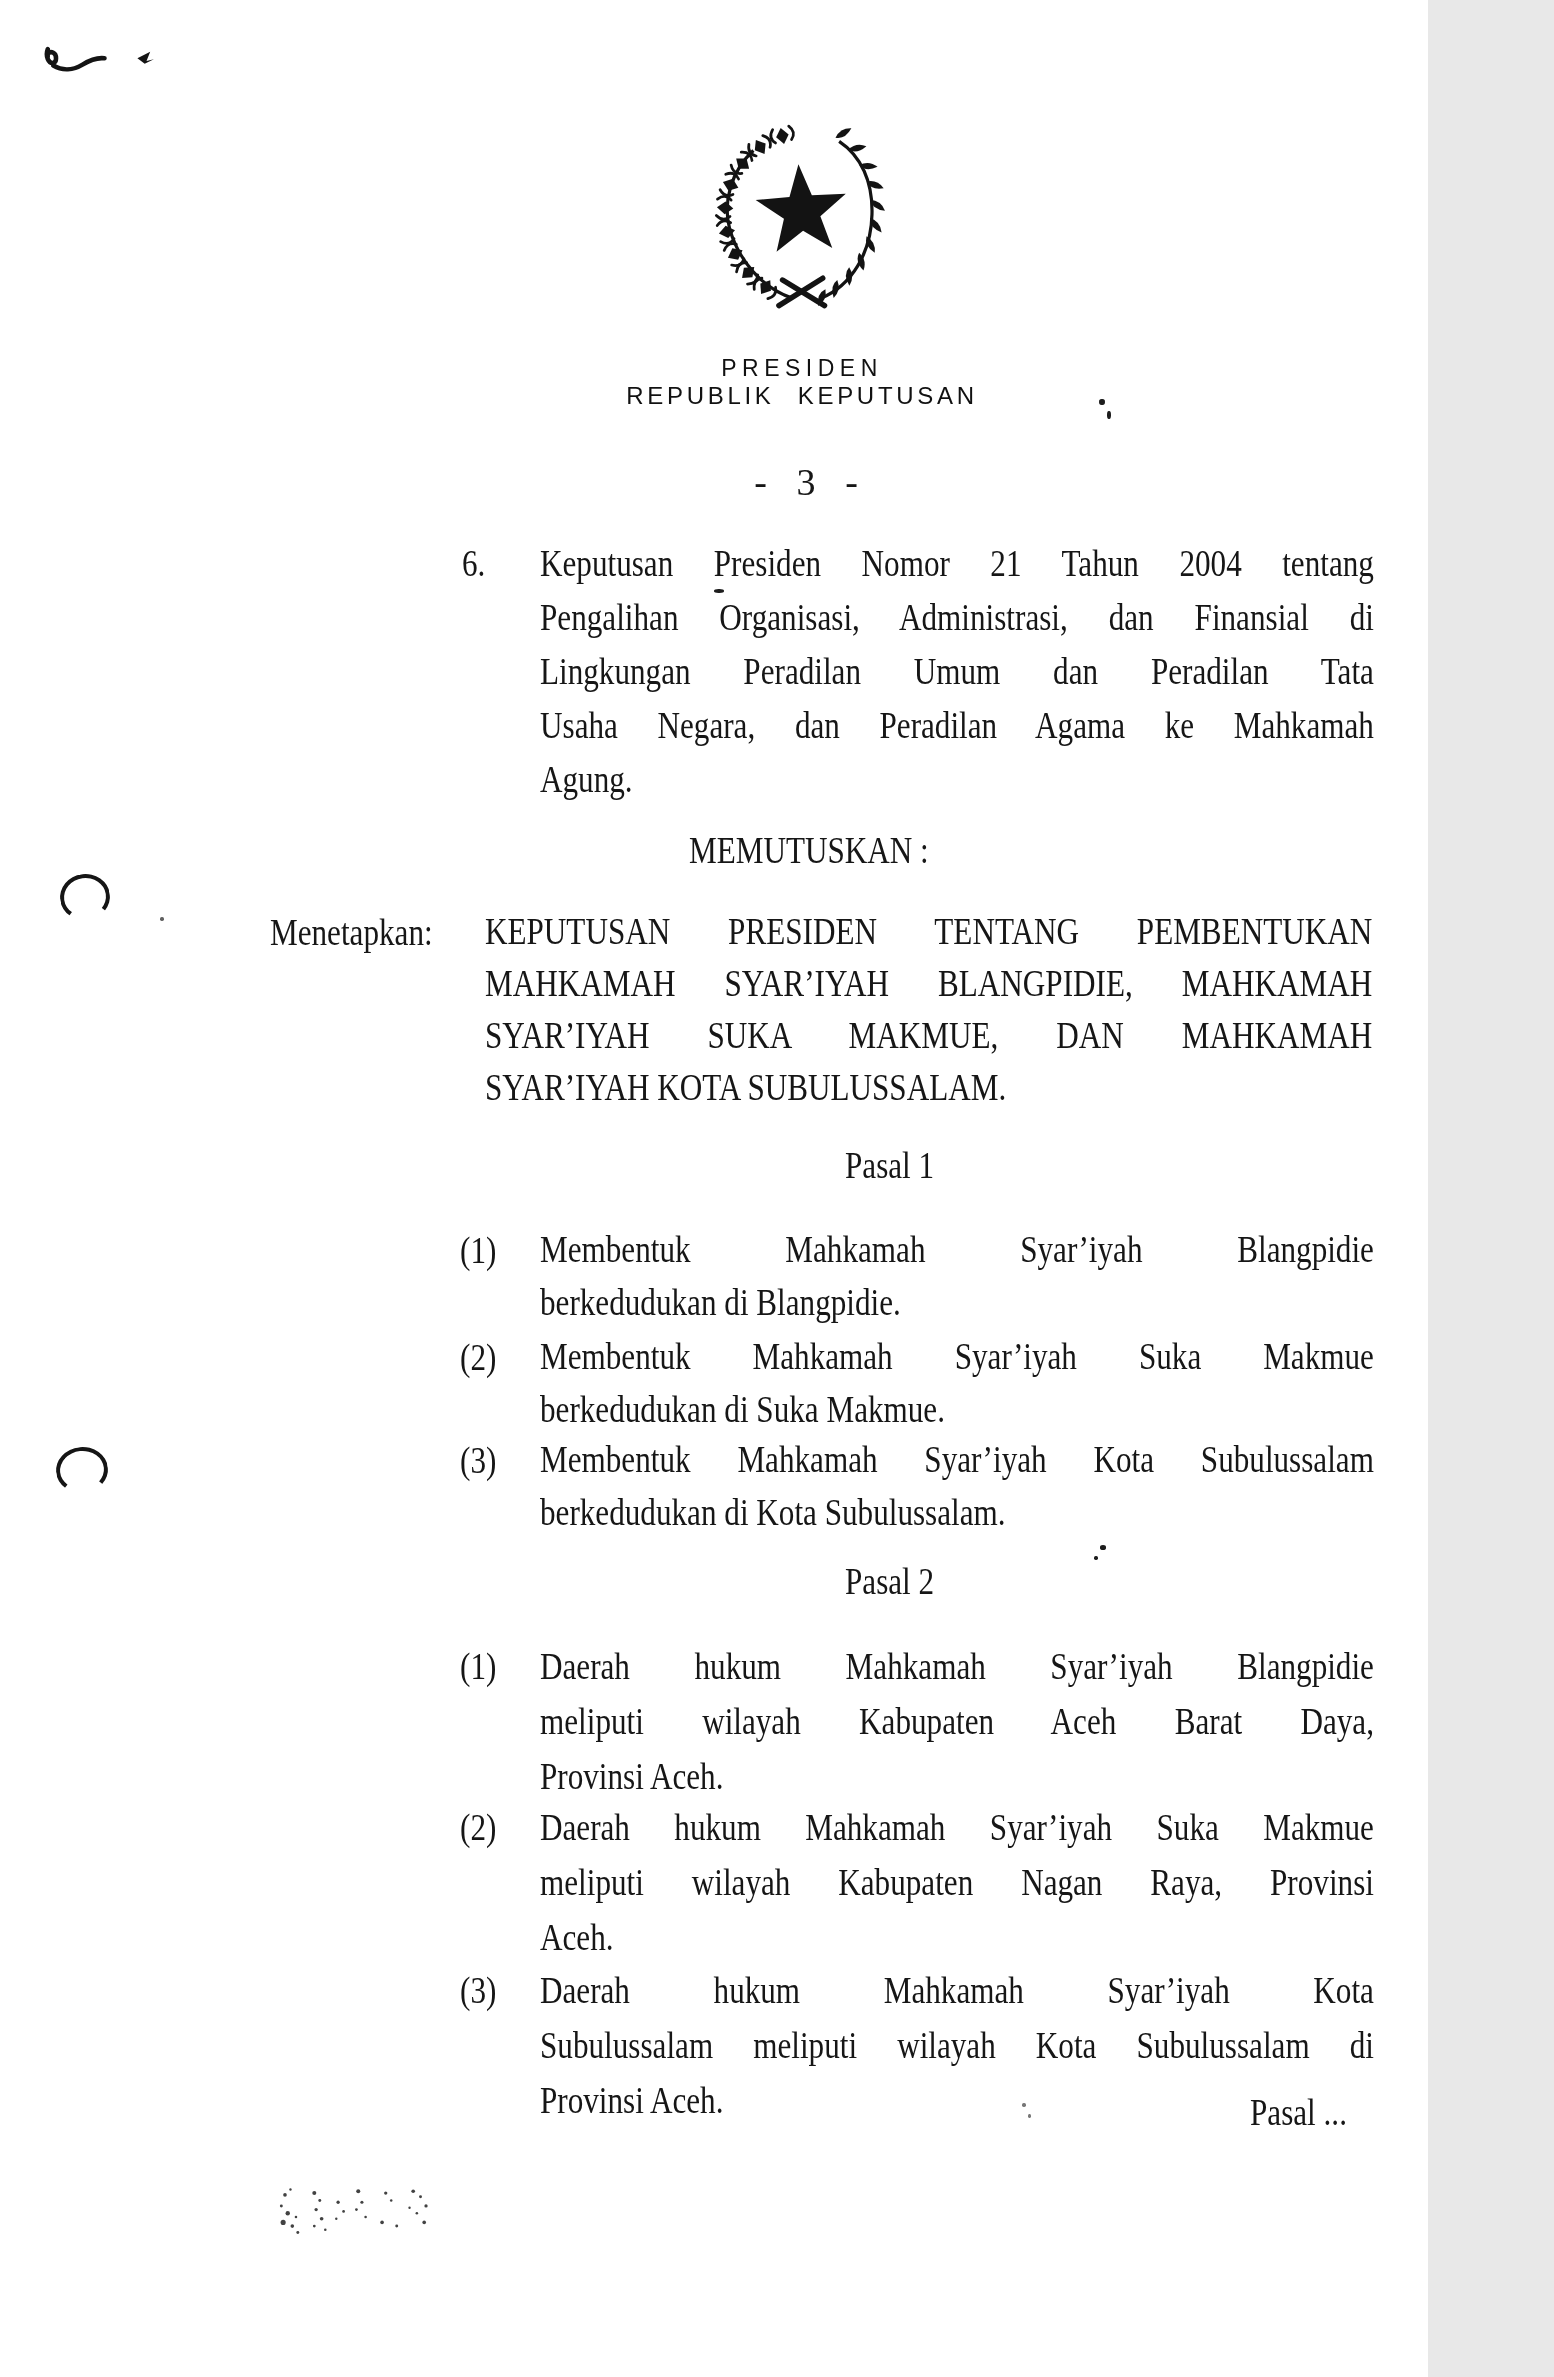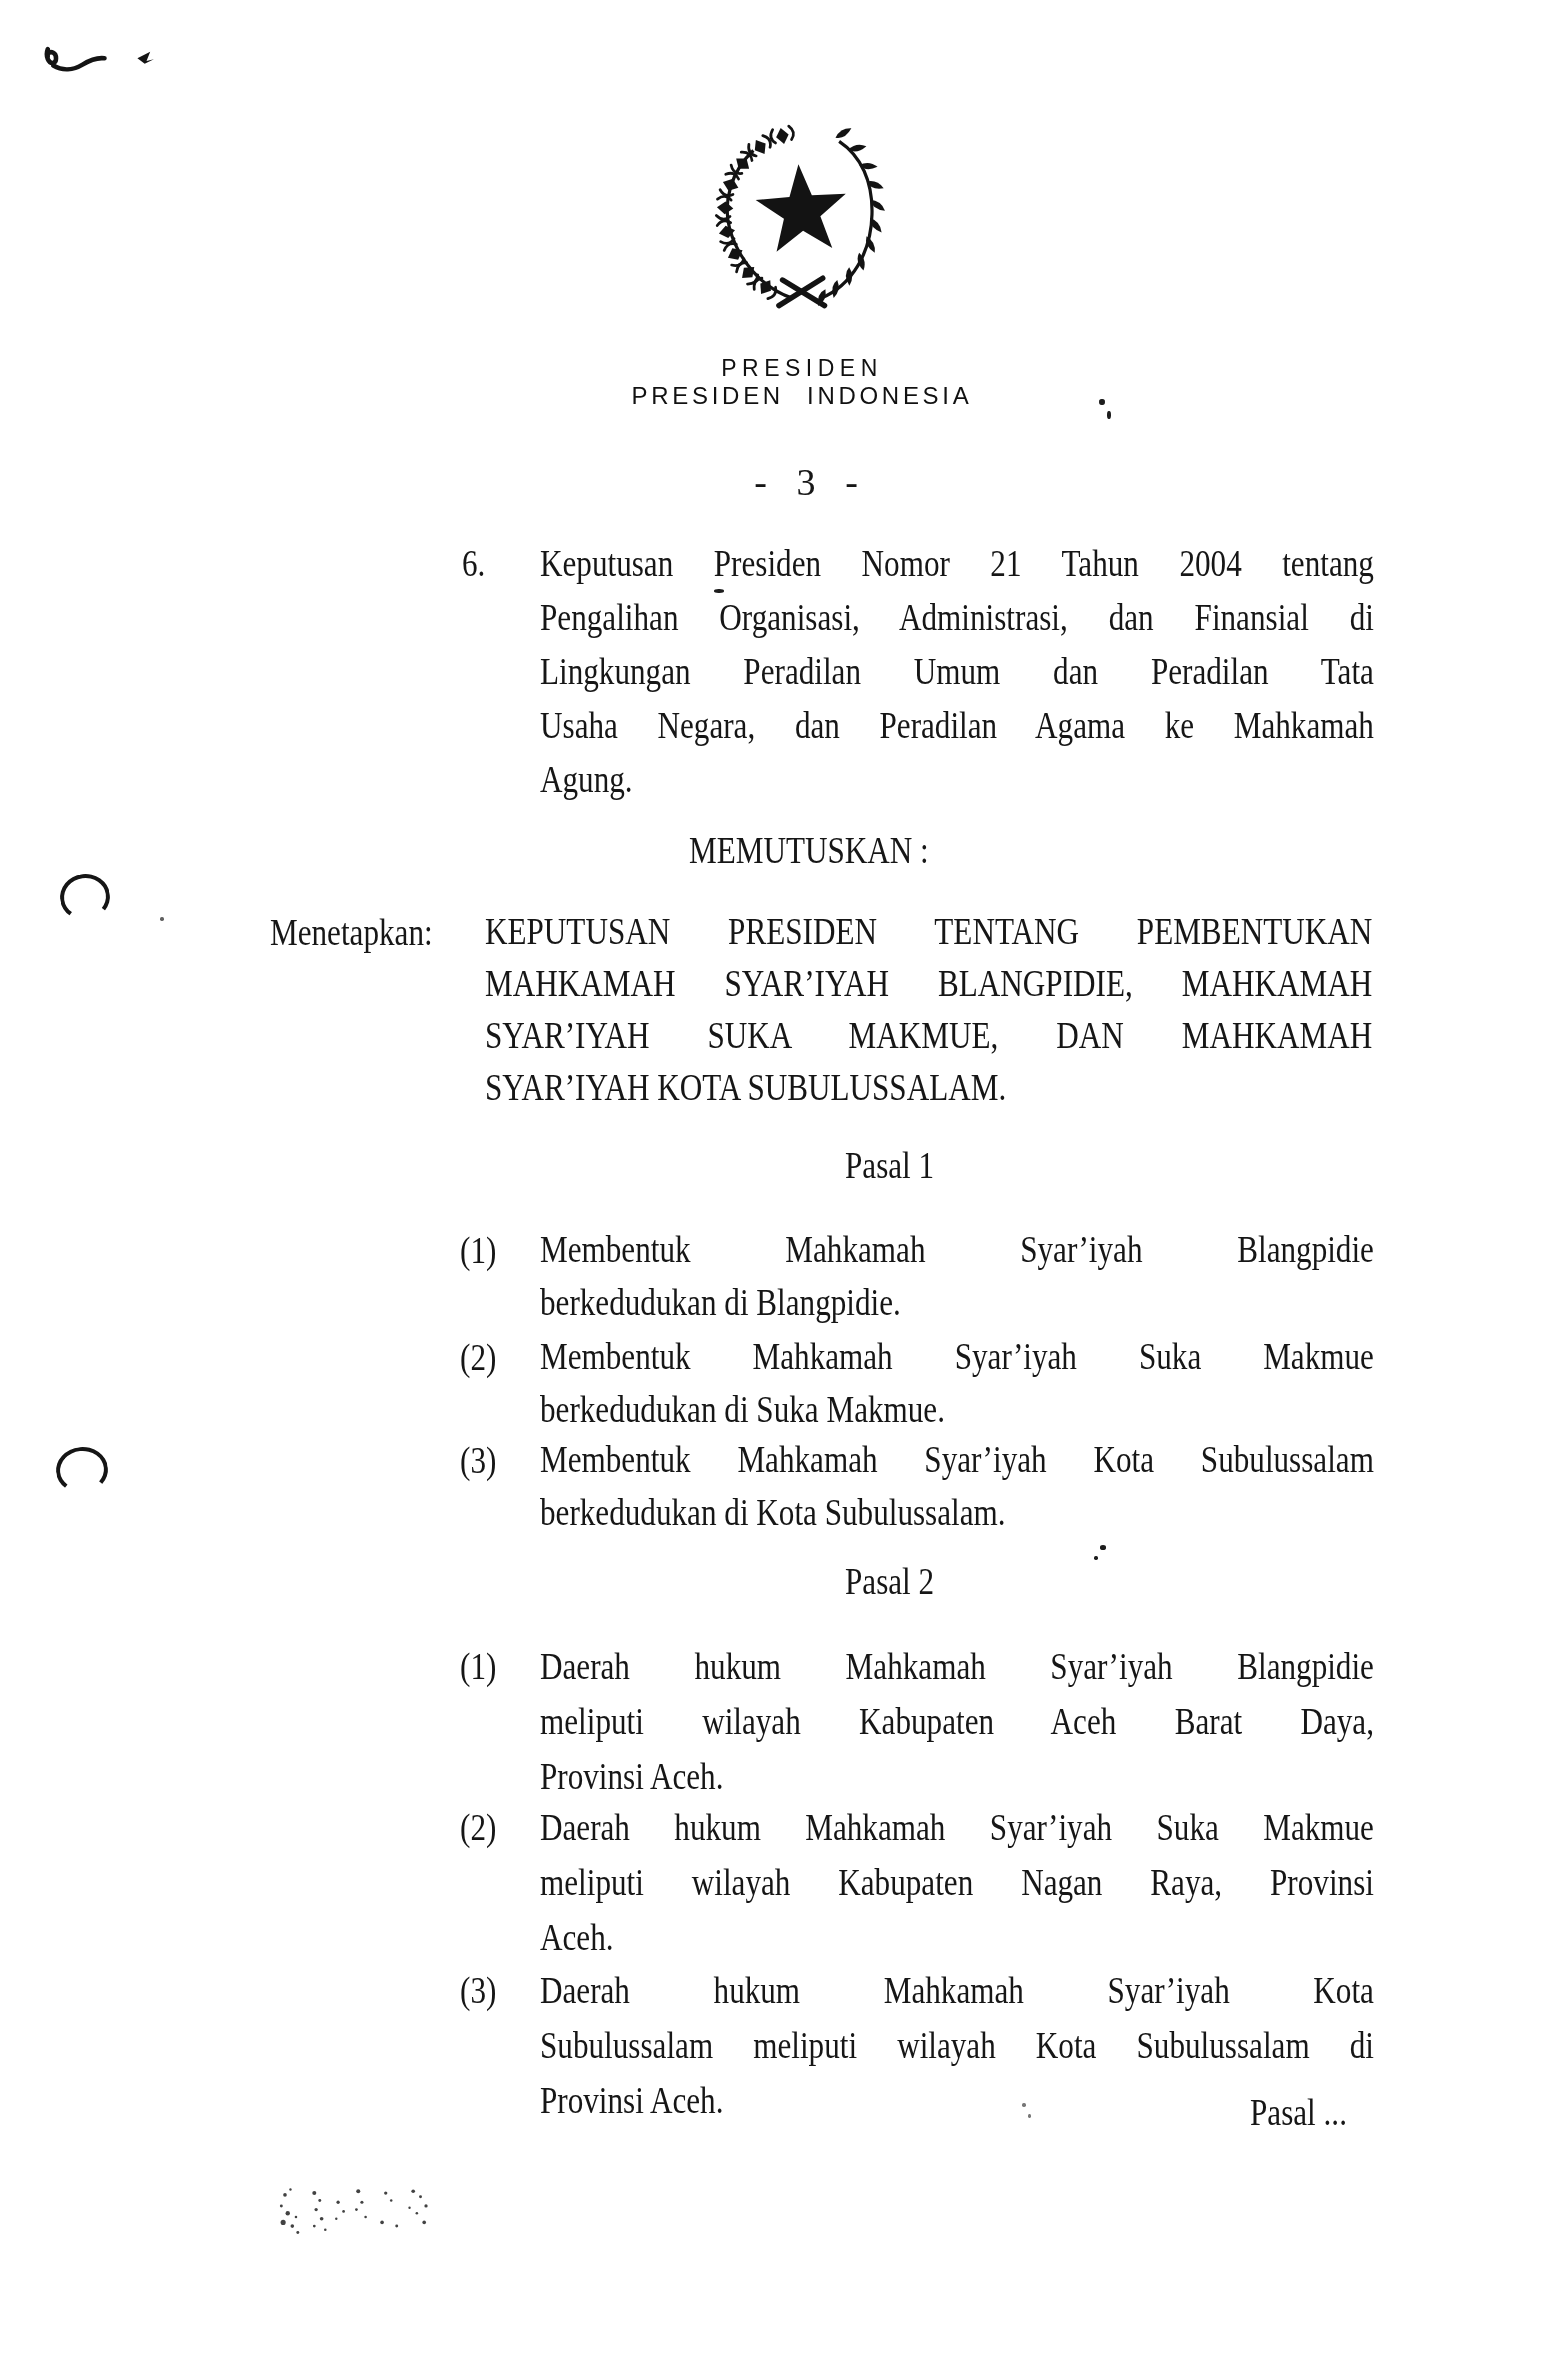--- a/index.html
+++ b/index.html
@@ -1,18 +1,18 @@
 <!DOCTYPE html>
 <html style="font-size:14.6px"><head>
 <meta charset="utf-8">
 <style>
   html,body{margin:0;padding:0;background:#e8e8e8;}
   .page{
     position:relative;
-    width:1554px;height:2377px;
+    width:1428px;height:2377px;
     background:#ffffff;
     overflow:hidden;
     font-family:"Liberation Serif", serif;
     color:#161616;
   }
   
   .tw{
     font-size:38px;
     line-height:54px;
     transform:scaleX(0.82);
@@ -99,21 +99,21 @@
     </g>
 
     <g>
       <path d="M96,172 L142,200" stroke="#131313" stroke-width="6" stroke-linecap="round"></path>
       <path d="M140,170 L92,200" stroke="#131313" stroke-width="6" stroke-linecap="round"></path>
     </g>
   </svg>
 
   <div class="letterhead">
     <div class="lh1">PRESIDEN</div>
-    <div class="lh2">PRESIDEN INDONESIA</div>
+    <div class="lh2">REPUBLIK KEPUTUSAN</div>
   </div>
 
   <div class="pagenum">- 3 -</div>
 
   <div class="speck" style="left:1099px;top:399px;width:5.5px;height:6.4px;"></div>
   <div class="speck" style="left:1107px;top:411px;width:3.7px;height:8.2px;"></div>
   <div class="speck" style="left:714px;top:589px;width:10px;height:3.7px;"></div>
   <div class="speck" style="left:1100px;top:1545px;width:6.4px;height:4.6px;"></div>
   <div class="speck" style="left:1094px;top:1556px;width:3.7px;height:3.7px;"></div>
   <div class="speck" style="left:1022px;top:2103px;width:3.7px;height:3.7px;opacity:.6;"></div>

